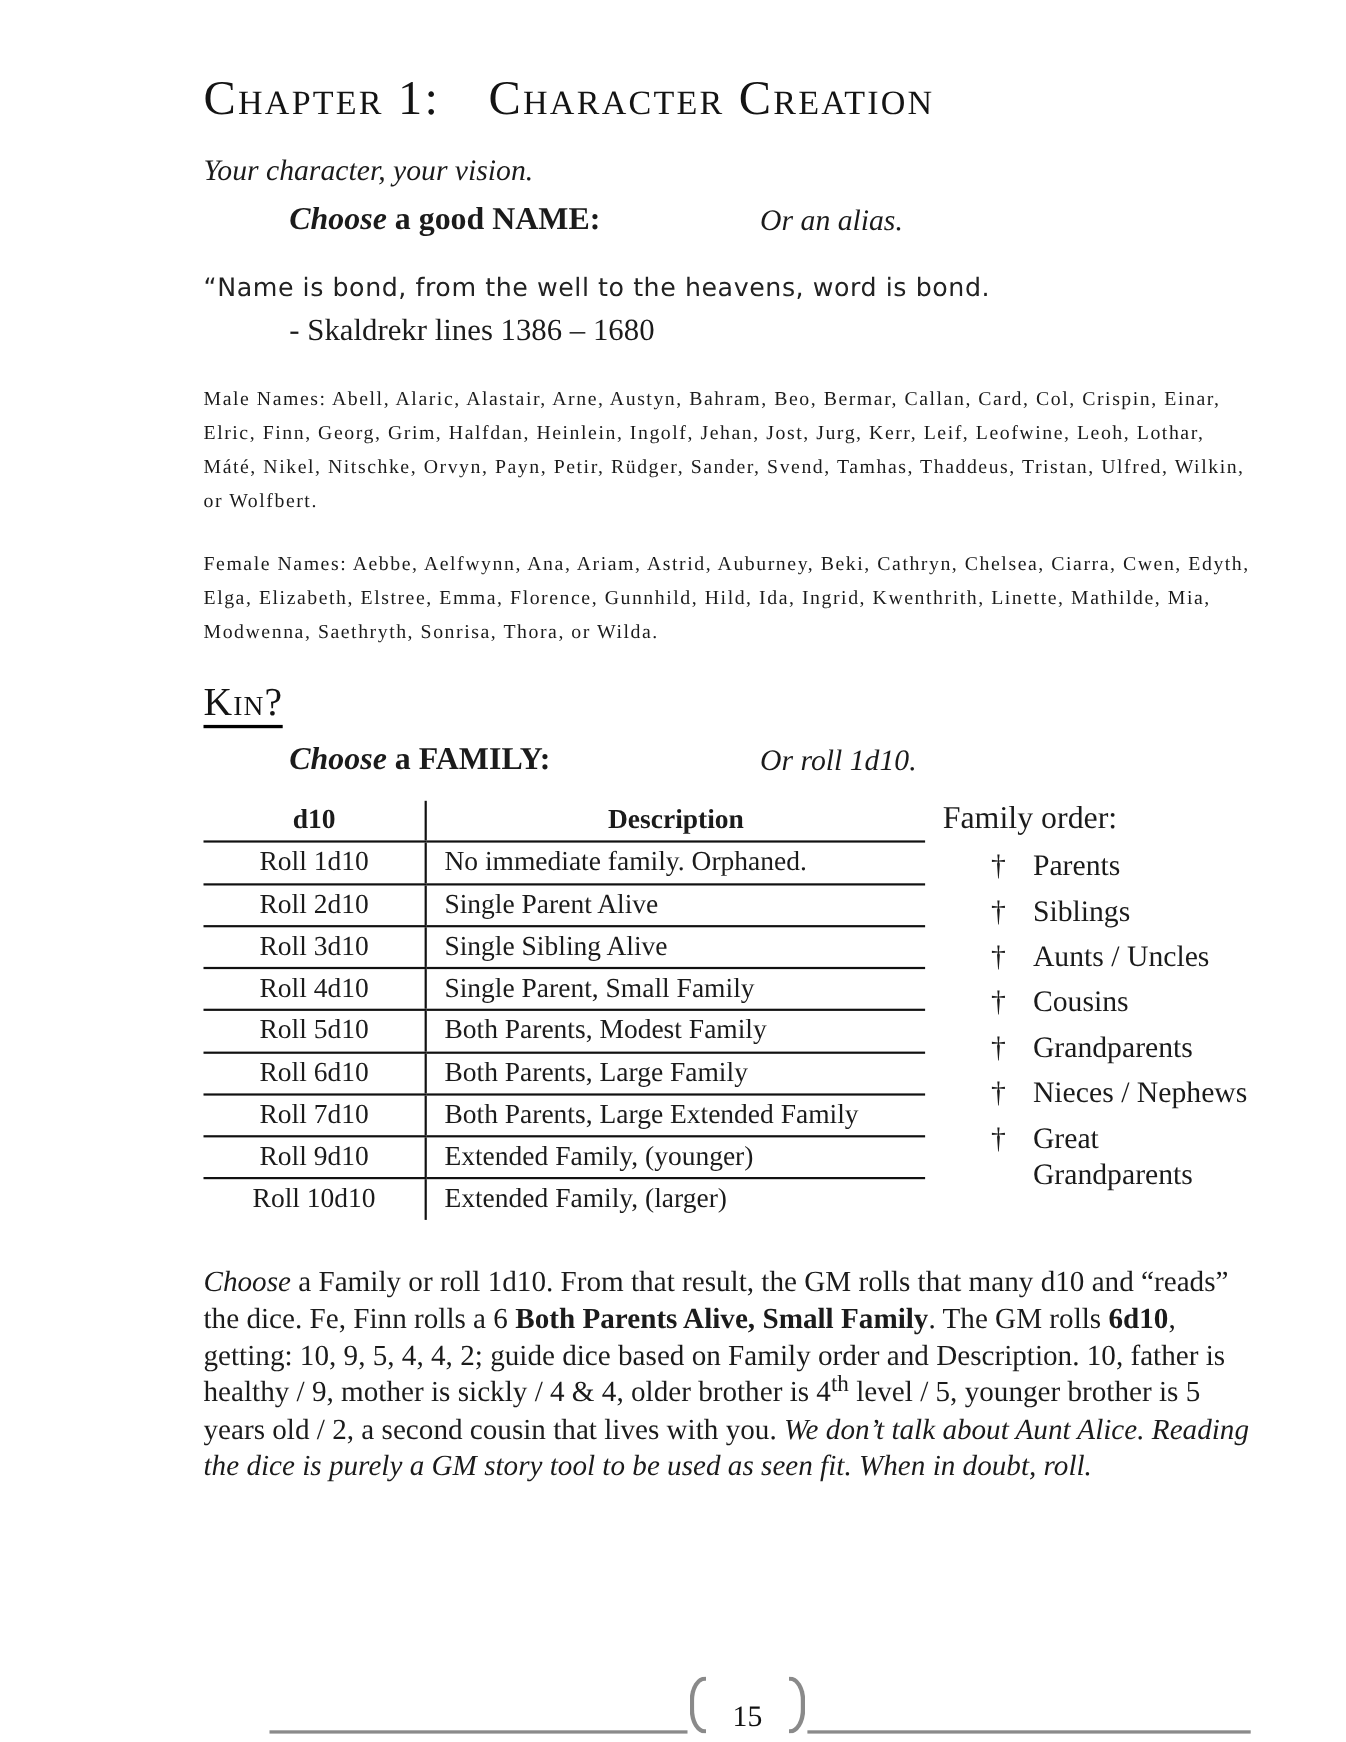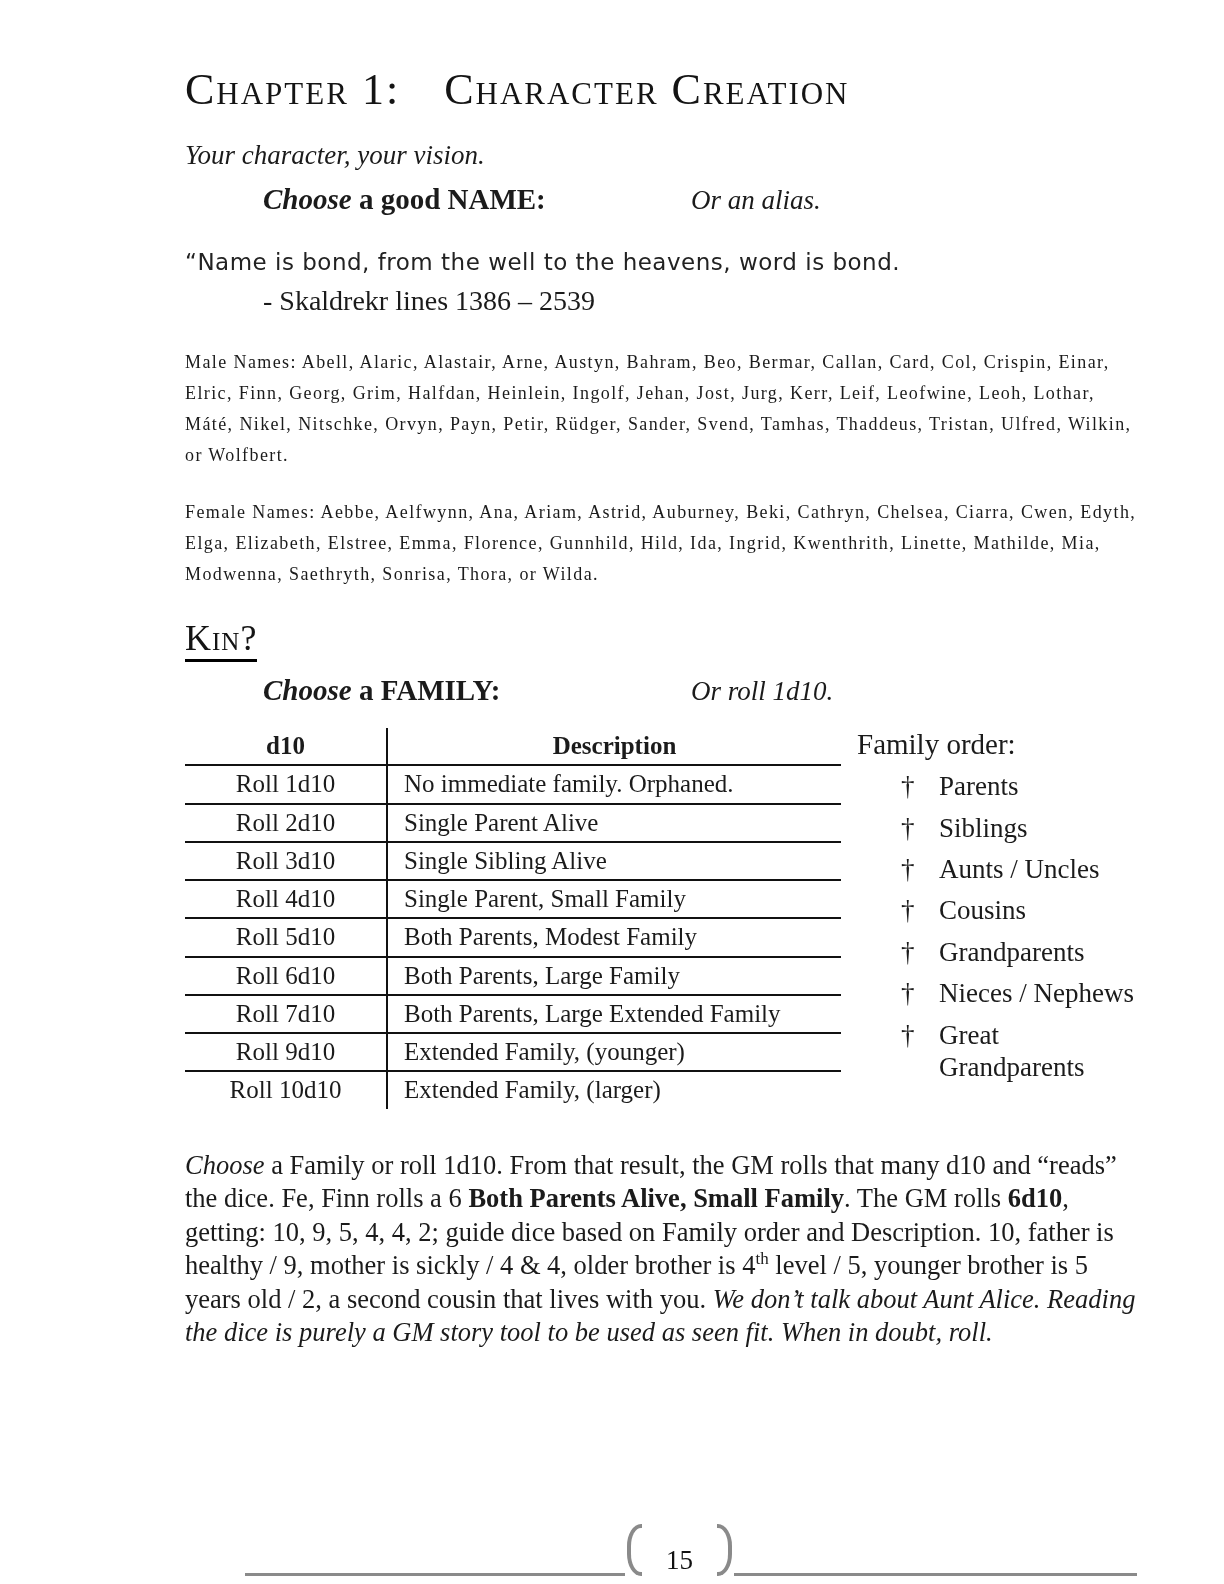--- a/index.html
+++ b/index.html
@@ -49,21 +49,21 @@
   table.kin-table tr:last-child td{border-bottom:none;}
 
   .family-order{margin-left:16px;font-size:27px;flex:1;}
   .family-order .fo-head{font-size:29px;}
   .fo-item{display:flex;margin:9px 0 0 44px;line-height:1.2;}
   .fo-item .dagger{width:38px;flex:0 0 38px;}
 
   .closing{margin-top:40px;font-size:26.5px;line-height:33.5px;width:952px;}
   .closing .it{font-style:italic;}
   .closing .b{font-weight:bold;}
-  .closing sup{font-size:17px;line-height:0;}
+  .closing sup{font-size:21px;line-height:0;}
 
   .footer{
     position:absolute;left:245px;top:1516px;width:892px;height:60px;
     display:flex;align-items:flex-end;
   }
   .rule{height:3px;background:#8a8a8a;}
   .rule.left{width:380px;}
   .rule.right{flex:1;}
   .bracket{width:15px;height:52px;border:4px solid #8a8a8a;box-sizing:border-box;}
   .bracket.lb{border-right:none;border-radius:14px 0 0 14px / 22px 0 0 22px;margin-left:2px;}
@@ -81,21 +81,21 @@
 
   <div class="tagline">Your character, your vision.</div>
 
 
   <div class="choose-line">
     <span class="choose-main"><span class="it">Choose</span><span> a good NAME:</span></span>
     <span class="choose-note">Or an alias.</span>
   </div>
 
   <div class="quote">“Name is bond, from the well to the heavens, word is bond.</div>
-  <div class="attribution">- Skaldrekr lines 1386 – 2539</div>
+  <div class="attribution">- Skaldrekr lines 1386 – 1680</div>
 
   <div class="names-para">Male Names: Abell, Alaric, Alastair, Arne, Austyn, Bahram, Beo, Bermar, Callan, Card, Col, Crispin, Einar, Elric, Finn, Georg, Grim, Halfdan, Heinlein, Ingolf, Jehan, Jost, Jurg, Kerr, Leif, Leofwine, Leoh, Lothar, Máté, Nikel, Nitschke, Orvyn, Payn, Petir, Rüdger, Sander, Svend, Tamhas, Thaddeus, Tristan, Ulfred, Wilkin, or Wolfbert.</div>
 
   <div class="names-para">Female Names: Aebbe, Aelfwynn, Ana, Ariam, Astrid, Auburney, Beki, Cathryn, Chelsea, Ciarra, Cwen, Edyth, Elga, Elizabeth, Elstree, Emma, Florence, Gunnhild, Hild, Ida, Ingrid, Kwenthrith, Linette, Mathilde, Mia, Modwenna, Saethryth, Sonrisa, Thora, or Wilda.</div>
 
   <div class="sec-head-row">
     <span class="sec-head">Kin?</span>
   </div>
 
   <div class="choose-line">

